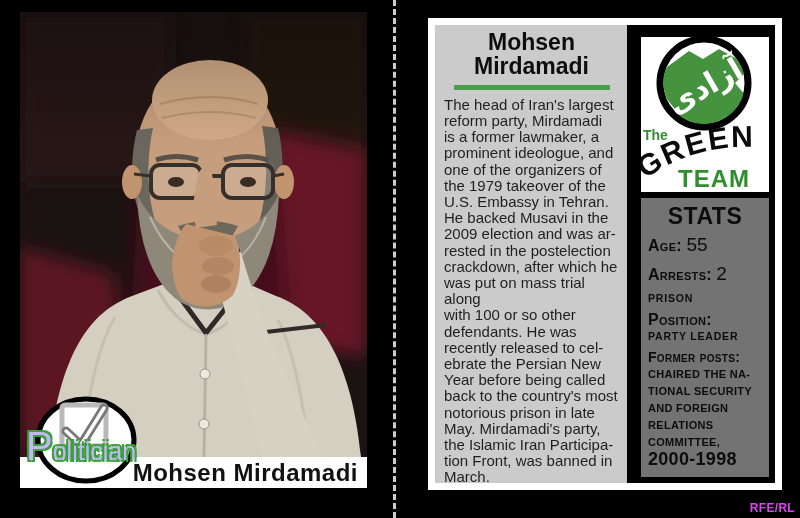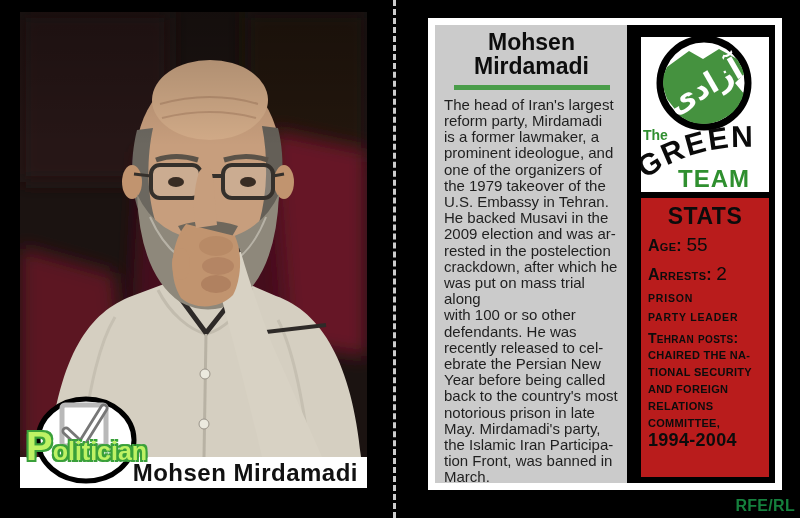--- a/index.html
+++ b/index.html
@@ -7,54 +7,54 @@
          font-family:"Liberation Sans","DejaVu Sans",sans-serif;}
 
   
   .photo-card{position:absolute;left:20px;top:12px;width:347px;height:476px;}
   .photo-svg{position:absolute;left:0;top:0;width:347px;height:445px;display:block;}
   .name-strip{position:absolute;left:0;bottom:0;width:347px;height:31px;background:#ffffff;
               color:#111;font-weight:bold;font-size:24px;line-height:31px;text-align:right;
               padding-right:9px;box-sizing:border-box;letter-spacing:.5px;}
   .badge{position:absolute;left:14px;top:384px;width:104px;height:88px;z-index:3;}
   .politician-label{position:absolute;left:6px;top:412px;z-index:4;display:block;
-     font-weight:bold;font-size:25px;color:#bef264;letter-spacing:0px;
+     font-weight:normal;font-size:25px;color:#c4b5fd;letter-spacing:0px;
      text-shadow:-2px -2px 0 #3aa03a,2px -2px 0 #3aa03a,-2px 2px 0 #3aa03a,2px 2px 0 #3aa03a,0 0 2px #58c058;}
   .politician-label::first-letter{font-size:40px;}
 
   
   .cut-line{position:absolute;left:393px;top:0;height:518px;width:0;
             border-left:3px dashed #cdcdcd;}
 
   
   .info-card{position:absolute;left:428px;top:18px;width:354px;height:472px;background:#ffffff;
              padding:7px;box-sizing:border-box;}
   .info-inner{width:100%;height:100%;background:#000;display:flex;}
   .text-panel{width:192px;height:100%;background:#cbcbcb;box-sizing:border-box;
               padding:4px 8px 0 9px;overflow:hidden;}
   .card-title{font-weight:bold;font-size:23px;line-height:1.04;text-align:center;color:#0d0d0d;
               white-space:pre-line;margin:2px 0 0 0;}
   .green-bar{width:156px;height:5px;margin:6px auto 7px auto;}
   .bio-text{font-size:15px;line-height:16.2px;color:#1f1f1f;white-space:pre-line;}
 
   .side-panel{width:148px;height:100%;background:#000;box-sizing:border-box;}
   .logo-box{width:128px;height:155px;background:#fff;margin:12px 6px 0 14px;overflow:hidden;}
-  .stats-box{width:128px;height:279px;background:#b91c1c;margin:6px 6px 0 14px;box-sizing:border-box;
+  .stats-box{width:128px;height:279px;background:#737373;margin:6px 6px 0 14px;box-sizing:border-box;
              padding:5px 7px 0 7px;overflow:hidden;color:#0c0c0c;}
   .stats-heading{font-weight:bold;font-size:23px;text-align:center;letter-spacing:.5px;margin-bottom:4px;}
   .stat-row{margin-bottom:7px;}
   .stat-label{font-variant:small-caps;font-weight:bold;font-size:16px;letter-spacing:.3px;}
   .stat-label.small{font-size:14px;}
   .stat-inline-value{font-size:19px;font-weight:normal;}
   .stat-block-value{font-size:10.5px;font-weight:bold;letter-spacing:.8px;line-height:12px;margin-top:1px;}
   .stat-multiline{font-size:11px;font-weight:bold;letter-spacing:.3px;line-height:17px;
                   white-space:pre-line;margin-top:1px;}
   .stat-years{font-size:18px;font-weight:bold;letter-spacing:.3px;margin-top:-2px;}
 
-  .watermark{position:absolute;right:5px;bottom:3px;color:#15803d;font-weight:bold;font-size:16px;
+  .watermark{position:absolute;right:5px;bottom:3px;color:#d946ef;font-weight:bold;font-size:12px;
              letter-spacing:.3px;}
 </style>
 </head>
 <body>
 
 <div class="stage">
 
   <div class="photo-card">
 
     <svg class="photo-svg" viewBox="0 0 347 445">
@@ -205,31 +205,32 @@
           <div class="stat-row">
             <span class="stat-label">Arrests:</span>
             <span class="stat-inline-value">2</span>
           </div>
 
           <div class="stat-row">
             <div class="stat-block-value">PRISON</div>
           </div>
 
           <div class="stat-row">
+            <div class="stat-label">Position:</div>
             <div class="stat-block-value">PARTY LEADER</div>
           </div>
 
           <div class="stat-row">
-            <div class="stat-label small">Tehran posts:</div>
+            <div class="stat-label small">Former posts:</div>
             <div class="stat-multiline">CHAIRED THE NA-
 TIONAL SECURITY
 AND FOREIGN
 RELATIONS
 COMMITTEE,</div>
-            <div class="stat-years">1994-2004</div>
+            <div class="stat-years">2000-1998</div>
           </div>
         </div>
 
       </div>
     </div>
   </div>
 
   <div class="watermark">RFE/RL</div>
 </div>
 

